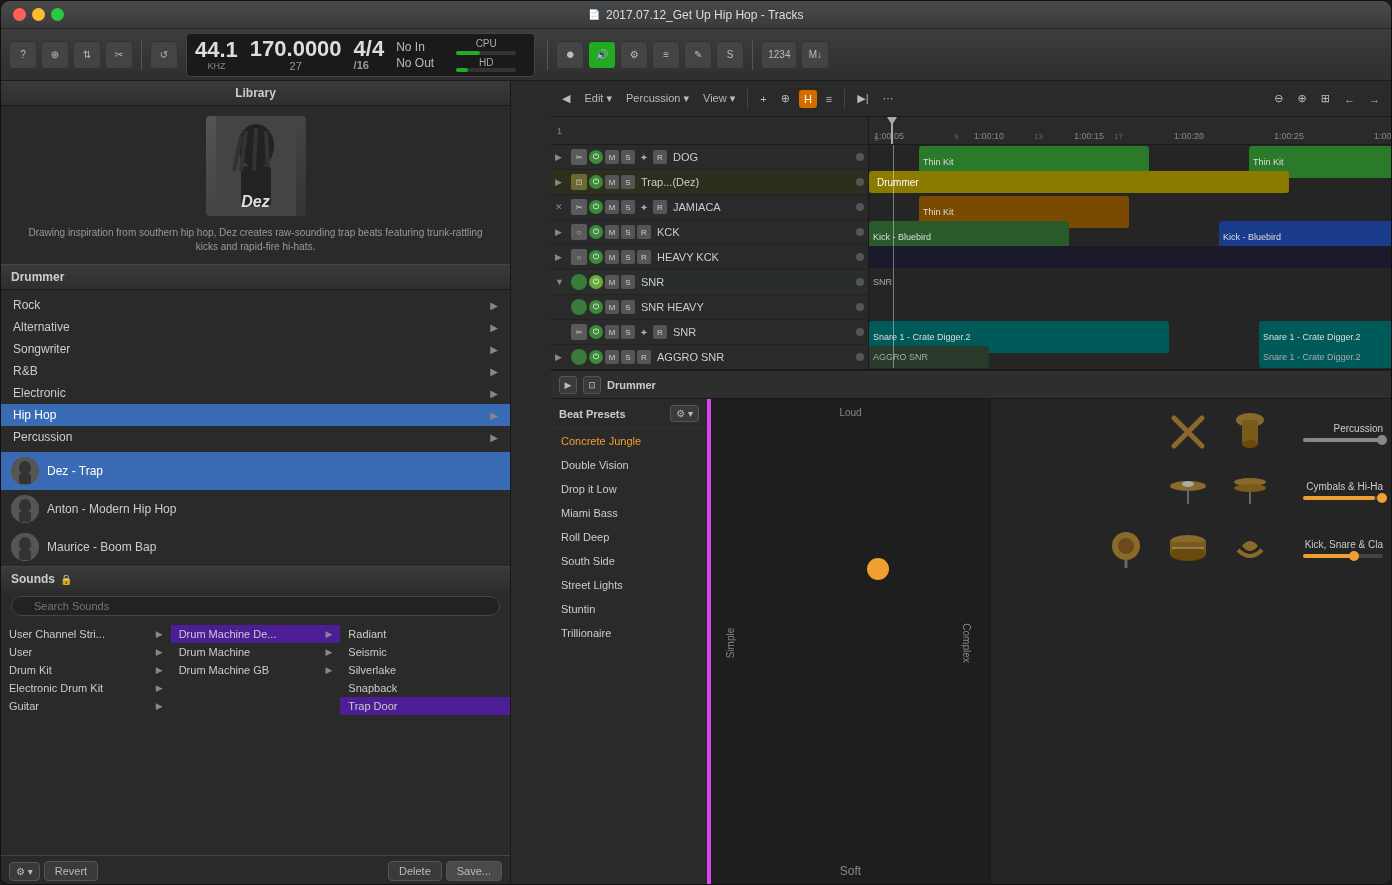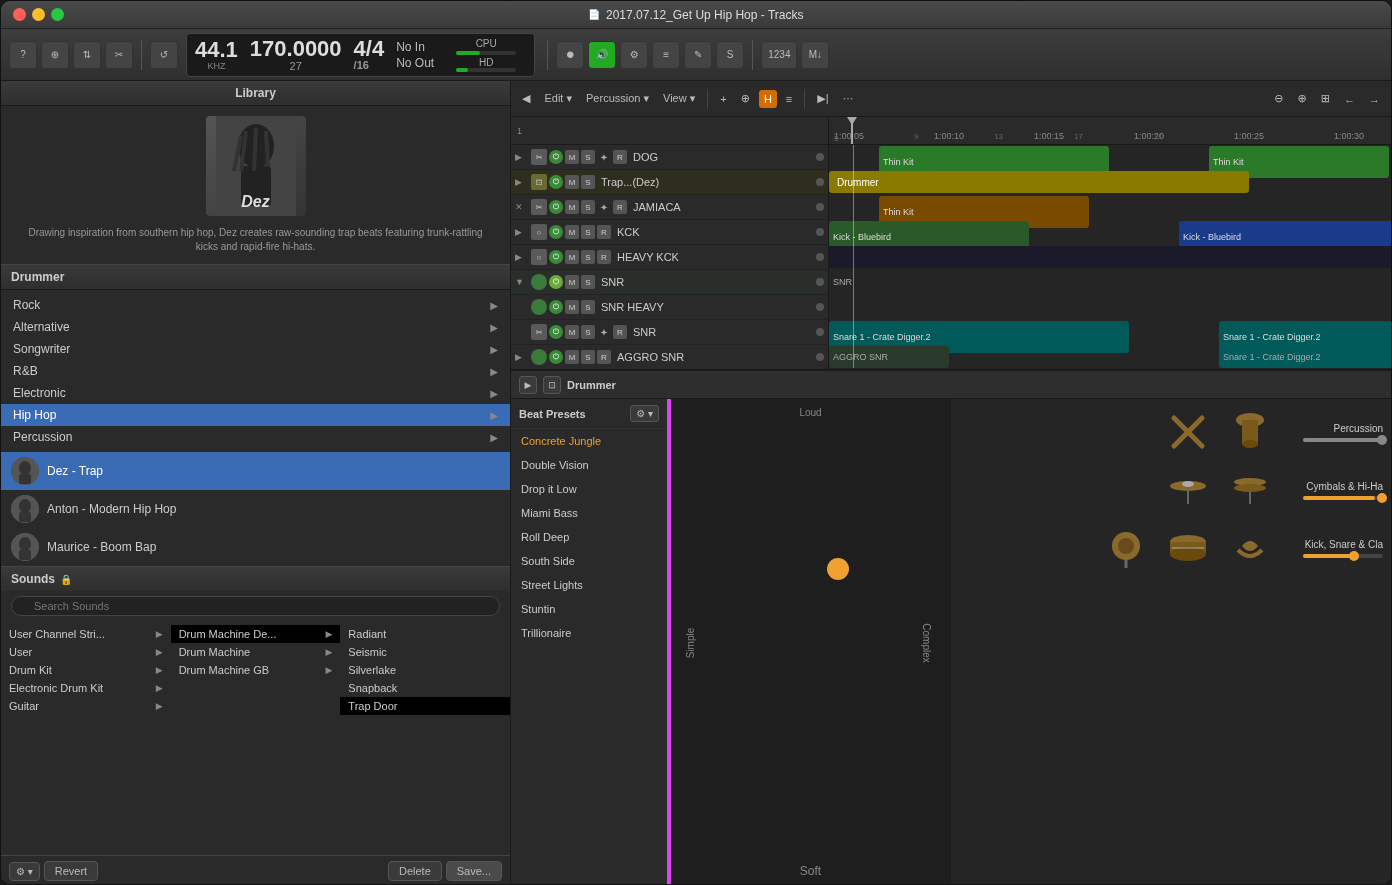--- a/index.html
+++ b/index.html
@@ -36,21 +36,21 @@
     .transport-io { display: flex; flex-direction: column; align-items: flex-start; gap: 2px; }
     .transport-io .io-row { font-size: 12px; color: #bbb; }
     .transport-cpu { display: flex; flex-direction: column; align-items: center; min-width: 80px; }
     .transport-cpu .label { font-size: 10px; color: #aaa; }
     .cpu-bar-bg { width: 60px; height: 4px; background: #333; border-radius: 2px; margin: 2px 0; }
     .cpu-bar-fill { width: 40%; height: 100%; background: #22aa22; border-radius: 2px; }
     .hd-bar-bg { width: 60px; height: 4px; background: #333; border-radius: 2px; }
     .hd-bar-fill { width: 20%; height: 100%; background: #22aa22; border-radius: 2px; }
 
     
-    .main-area { display: flex; height: calc(885px - 28px - 52px); }
+    .main-area { display: flex; height: calc(885px - 28px - 52px); gap: 40px; }
 
     
     .library-panel { width: 510px; background: #2a2a2a; border-right: 1px solid #1a1a1a; display: flex; flex-direction: column; }
     .library-header { background: linear-gradient(180deg, #3a3a3a 0%, #2e2e2e 100%); padding: 5px 0; text-align: center; font-size: 12px; font-weight: 600; color: #ccc; border-bottom: 1px solid #1a1a1a; }
 
     
     .library-drummer { flex: 0 0 auto; }
     .drummer-image { display: flex; justify-content: center; padding: 10px; }
     .drummer-img-placeholder { width: 100px; height: 100px; background: linear-gradient(135deg, #555 0%, #333 100%); border-radius: 4px; display: flex; align-items: center; justify-content: center; position: relative; overflow: hidden; }
     .drummer-name-overlay { position: absolute; bottom: 5px; font-size: 16px; font-style: italic; color: #ddd; font-weight: bold; }
@@ -72,21 +72,21 @@
     
     .sounds-section { border-top: 1px solid #444; flex: 1; display: flex; flex-direction: column; }
     .sounds-header { background: linear-gradient(180deg, #3a3a3a 0%, #2e2e2e 100%); padding: 5px 10px; font-size: 12px; font-weight: 600; color: #ccc; display: flex; align-items: center; gap: 5px; }
     .sounds-search { background: #222; border: 1px solid #444; border-radius: 10px; padding: 3px 8px 3px 22px; color: #ccc; font-size: 11px; width: calc(100% - 20px); margin: 5px 10px; outline: none; position: relative; }
     .search-wrapper { position: relative; }
     .search-icon-inner { position: absolute; left: 18px; top: 50%; transform: translateY(-50%); color: #888; font-size: 10px; pointer-events: none; }
 
     .sounds-grid { display: flex; flex: 1; overflow: hidden; }
     .sounds-col { flex: 1; padding: 4px 0; }
     .sounds-item { padding: 3px 8px; cursor: pointer; color: #ccc; font-size: 11px; display: flex; align-items: center; justify-content: space-between; }
-    .sounds-item.selected { background: #000000; }
+    .sounds-item.selected { background: #4c1d95; }
     .sounds-item .arr { color: #888; font-size: 9px; }
 
     .library-footer { display: flex; align-items: center; padding: 5px 8px; border-top: 1px solid #444; gap: 4px; background: #2a2a2a; }
     .footer-gear-btn { background: #3a3a3a; border: 1px solid #555; border-radius: 4px; padding: 3px 6px; color: #bbb; cursor: pointer; font-size: 10px; display: flex; align-items: center; gap: 2px; }
     .footer-btn { background: #3a3a3a; border: 1px solid #555; border-radius: 4px; padding: 3px 10px; color: #bbb; cursor: pointer; font-size: 11px; }
     .footer-btn.primary { background: #4a4a4a; }
 
     
     .right-panel { flex: 1; display: flex; flex-direction: column; overflow: hidden; }
 

